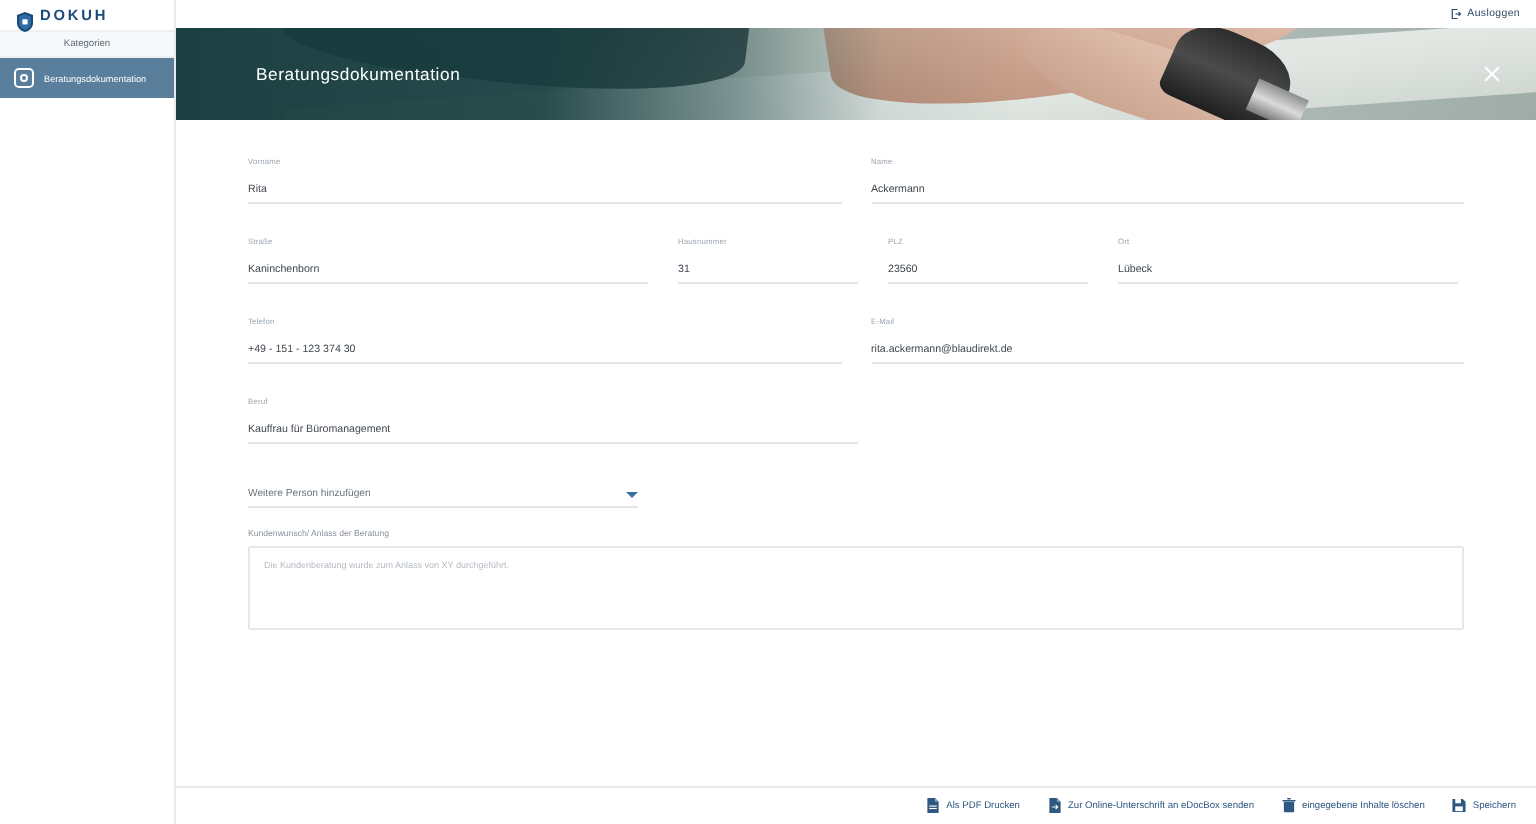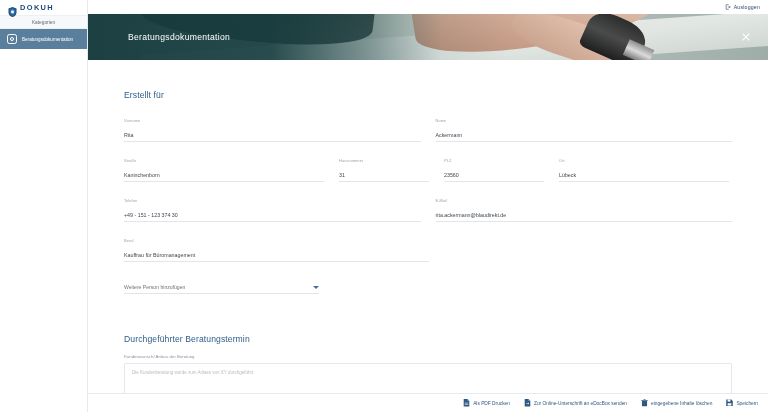--- a/index.html
+++ b/index.html
@@ -256,21 +256,20 @@
     <div class="hero-title">Beratungsdokumentation</div>
     <div class="hero-close">
       <svg viewBox="0 0 16 16" stroke="#ffffff" stroke-width="1.5" fill="none">
         <path d="M3.5 3.5 12.5 12.5M12.5 3.5 3.5 12.5"></path>
       </svg>
     </div>
   </div>
 
   <div class="main">
 
-    <div class="section-title st-erstellt">Erstellt für</div>
 
     <div class="row mt20">
       <div class="field f-vorname">
         <div class="field-label">Vorname</div>
         <div class="field-value">Rita</div>
       </div>
       <div class="field f-name">
         <div class="field-label">Name</div>
         <div class="field-value">Ackermann</div>
       </div>
@@ -311,21 +310,20 @@
         <div class="field-label">Beruf</div>
         <div class="field-value">Kauffrau für Büromanagement</div>
       </div>
     </div>
 
     <div class="dd">
       <span class="dd-text">Weitere Person hinzufügen</span>
       <span class="dd-caret"></span>
     </div>
 
-    <div class="section-title st-durch">Durchgeführter Beratungstermin</div>
 
 
     <div class="ta-wrap">
       <div class="ta-label">Kundenwunsch/ Anlass der Beratung</div>
       <div class="ta-box">Die Kundenberatung wurde zum Anlass von XY durchgeführt.</div>
     </div>
   </div>
 
   <div class="bottombar">
 

